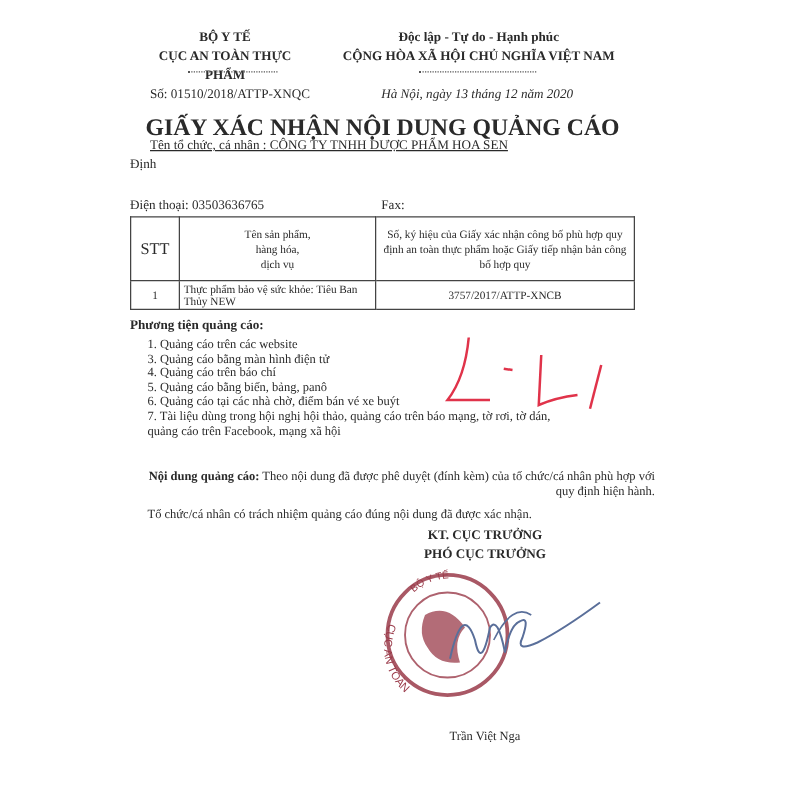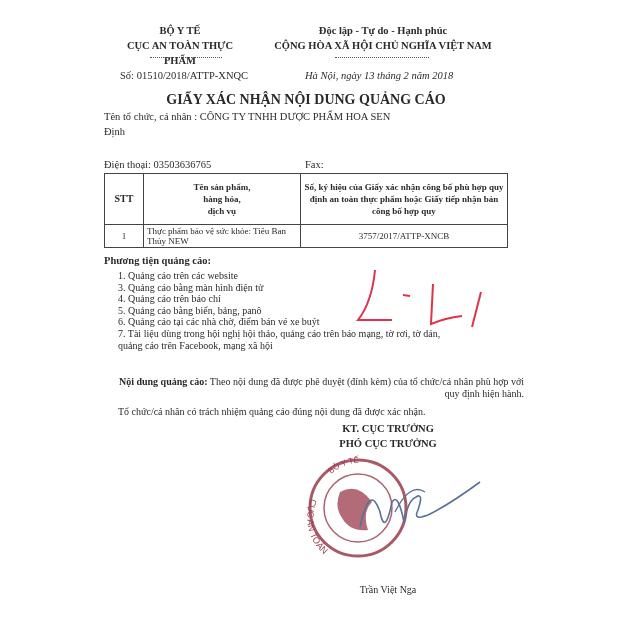--- a/index.html
+++ b/index.html
@@ -6,55 +6,55 @@
   body { width:640px; height:640px; background:#ffffff; position:relative; overflow:hidden;
          font-family:"Liberation Serif", serif; color:#2a2a2a; }
   .abs { position:absolute; }
   .b { font-weight:bold; }
   .c { text-align:center; }
   .hdr { font-size:10.5px; font-weight:bold; line-height:15px; }
   .rule { position:absolute; height:0; border-top:1px dotted #555; }
   .txt { font-size:10.5px; line-height:13px; }
   table.t { position:absolute; left:104px; top:173px; width:404px; border-collapse:collapse; font-size:9px; }
   table.t td { border:1.5px solid #444; padding:1px 3px; vertical-align:middle; }
-  table.t .h td { font-weight:bold; text-align:center; height:48px; line-height:12px; }
+  table.t .h td { font-weight:normal; text-align:center; height:48px; line-height:12px; }
   table.t .r td { height:18px; line-height:10px; }
   ol.list { position:absolute; left:118px; top:270px; margin:0; padding:0; list-style:none; font-size:10px; line-height:11.6px; width:400px; }
 </style>
 </head>
 <body>
 
 <div class="abs hdr c" style="left:110px;top:23px;width:140px;">
   <div>BỘ Y TẾ</div>
   <div>CỤC AN TOÀN THỰC PHẨM</div>
 </div>
 <div class="rule" style="left:150px;top:57px;width:72px;"></div>
 
 <div class="abs hdr c" style="left:258px;top:23px;width:250px;">
   <div>Độc lập - Tự do - Hạnh phúc</div>
   <div>CỘNG HÒA XÃ HỘI CHỦ NGHĨA VIỆT NAM</div>
 </div>
 <div class="rule" style="left:335px;top:57px;width:94px;"></div>
 
 <div class="abs txt" style="left:120px;top:69px;">Số: 01510/2018/ATTP-XNQC</div>
-<div class="abs txt" style="left:305px;top:69px;font-style:italic;">Hà Nội, ngày 13 tháng 2 năm 2018</div>
+<div class="abs txt" style="left:305px;top:69px;font-style:italic;">Hà Nội, ngày 13 tháng 12 năm 2020</div>
 
-<div class="abs b c" style="left:104px;top:92px;width:404px;font-size:14px;">GIẤY XÁC NHẬN NỘI DUNG QUẢNG CÁO</div>
+<div class="abs b c" style="left:104px;top:92px;width:404px;font-size:19px;">GIẤY XÁC NHẬN NỘI DUNG QUẢNG CÁO</div>
 
-<div class="abs txt" style="left:104px;top:110px;width:410px;">Tên tổ chức, cá nhân : CÔNG TY TNHH DƯỢC PHẨM HOA SEN</div>
+<div class="abs txt" style="left:120px;top:110px;width:410px;text-decoration:underline;">Tên tổ chức, cá nhân : CÔNG TY TNHH DƯỢC PHẨM HOA SEN</div>
 <div class="abs txt" style="left:104px;top:125px;width:410px;">
   <div>Định</div>
 </div>
 <div class="abs txt" style="left:104px;top:158px;">Điện thoại: 03503636765</div>
 <div class="abs txt" style="left:305px;top:158px;">Fax:</div>
 
 <table class="t">
   <tbody>
       <tr class="h">
-    <td style="width:32px;font-size:10px;">STT</td>
+    <td style="width:32px;font-size:13px;">STT</td>
     <td style="width:150px;white-space:pre-line;">Tên sản phẩm,
 hàng hóa,
 dịch vụ</td>
     <td>Số, ký hiệu của Giấy xác nhận công bố phù hợp quy định an toàn thực phẩm hoặc Giấy tiếp nhận bản công bố hợp quy</td>
   </tr>
   <tr class="r">
     <td class="c">1</td>
     <td>Thực phẩm bảo vệ sức khỏe: Tiêu Ban Thủy NEW</td>
     <td class="c">3757/2017/ATTP-XNCB</td>
   </tr>

